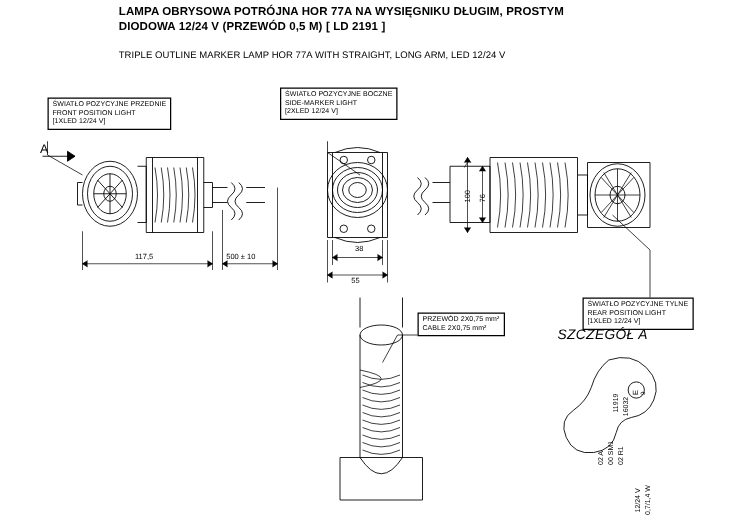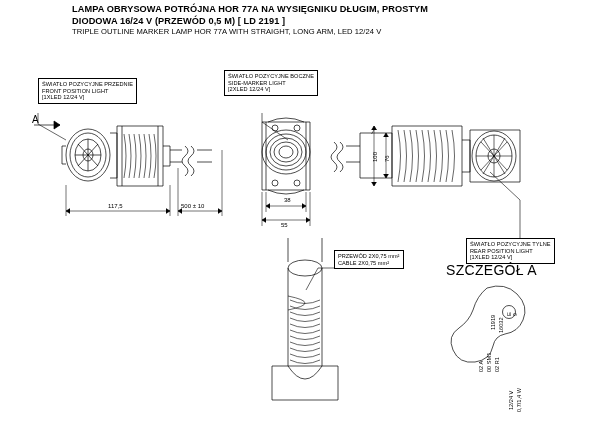--- a/index.html
+++ b/index.html
@@ -16,34 +16,34 @@
     overflow: hidden;
   }
   #sheet {
     position: absolute;
     left: 0; top: 0;
     width: 600px;
     height: 424px;
   }
   .title-block {
     position: absolute;
-    left: 72px;
+    left: 95px;
     top: 4px;
     width: 420px;
   }
   .title-main {
     font-size: 9.2px;
     font-weight: bold;
     line-height: 11.5px;
     letter-spacing: 0.1px;
   }
   .title-sub {
     font-size: 7.6px;
     line-height: 10px;
-    margin-top: 0;
+    margin-top: 12px;
     letter-spacing: 0.05px;
   }
   .callout {
     position: absolute;
     font-size: 5.6px;
     line-height: 6.6px;
     letter-spacing: 0.05px;
     border: 0.8px solid #000;
     background: #fff;
     padding: 2px 3px;
@@ -51,42 +51,43 @@
   }
   .callout .l1 { display:block; }
   .callout .l2 { display:block; }
   .callout .l3 { display:block; }
   .dim-label {
     position: absolute;
     font-size: 6px;
   }
   .detail-title {
     position: absolute;
-    font-size: 14px;
+    font-size: 11px;
     letter-spacing: 0.3px;
+    font-style: italic;
   }
   .letter-a {
     position: absolute;
     font-size: 10px;
   }
   svg { position: absolute; left: 0; top: 0; }
   .vtext {
     position: absolute;
     font-size: 5.5px;
     transform-origin: left top;
   }
 </style>
 </head>
 <body>
 
 <div id="sheet">
 
   <div class="title-block">
     <div class="title-main">LAMPA OBRYSOWA POTRÓJNA HOR 77A NA WYSIĘGNIKU DŁUGIM, PROSTYM</div>
-    <div class="title-main">DIODOWA 16/24 V (PRZEWÓD 0,5 M) [ LD 2191 ]</div>
+    <div class="title-main">DIODOWA 12/24 V (PRZEWÓD 0,5 M) [ LD 2191 ]</div>
     <div class="title-sub">TRIPLE OUTLINE MARKER LAMP HOR 77A WITH STRAIGHT, LONG ARM, LED 12/24 V</div>
   </div>
 
   <svg width="600" height="424" viewBox="0 0 600 424" stroke="#000" fill="none" stroke-width="0.7">
 
     <g stroke-width="0.6">
       <path d="M38,113 L38,124 L66,140"></path>
       <path d="M262,113 L262,122 L288,140"></path>
       <path d="M520,240 L520,200 L490,172"></path>
       <path d="M336,268 L318,268 L306,290"></path>

